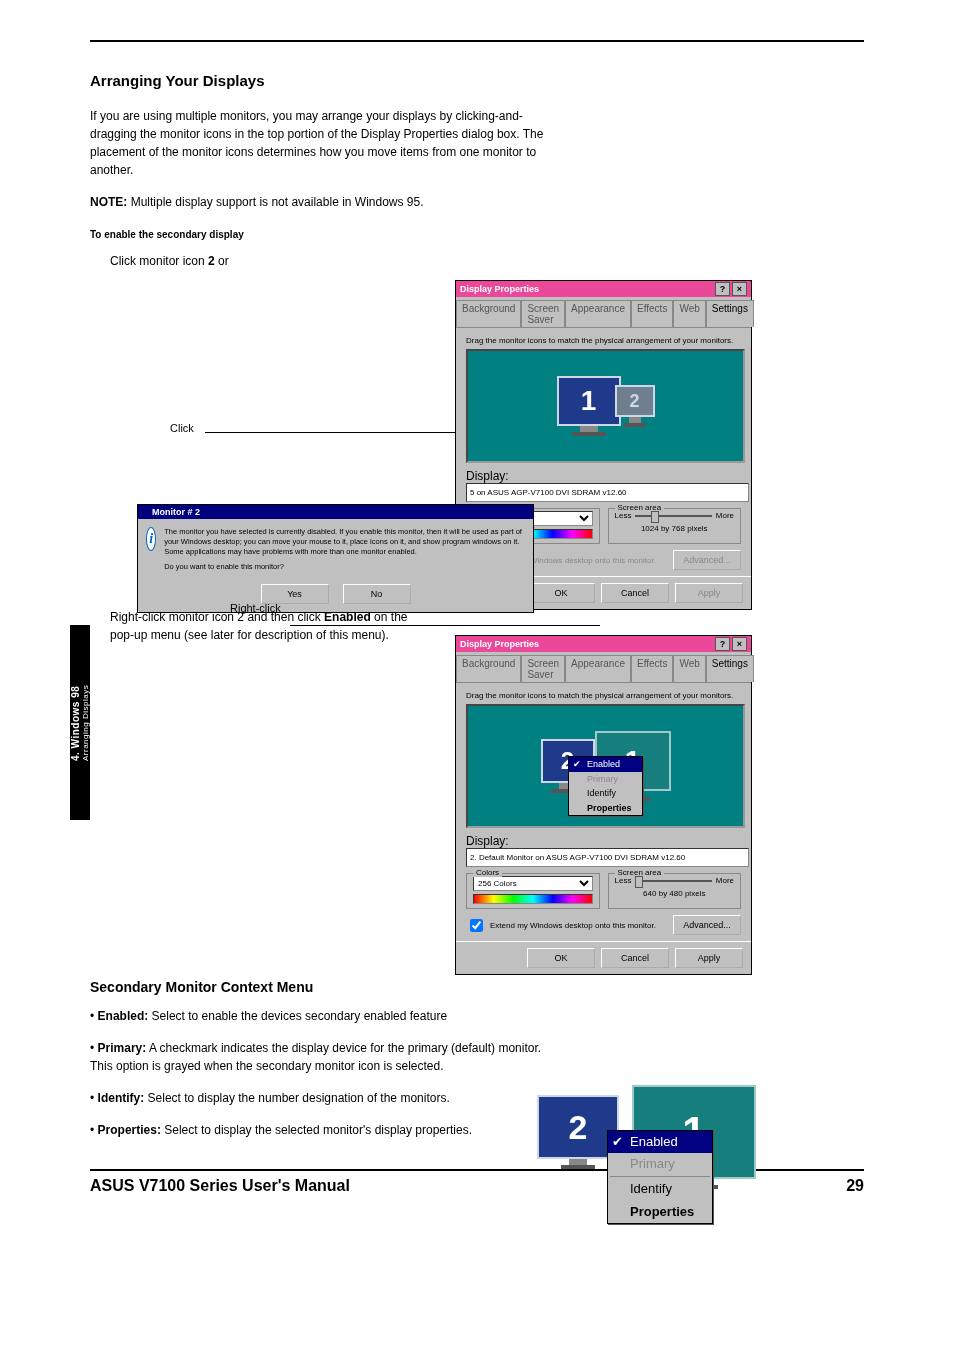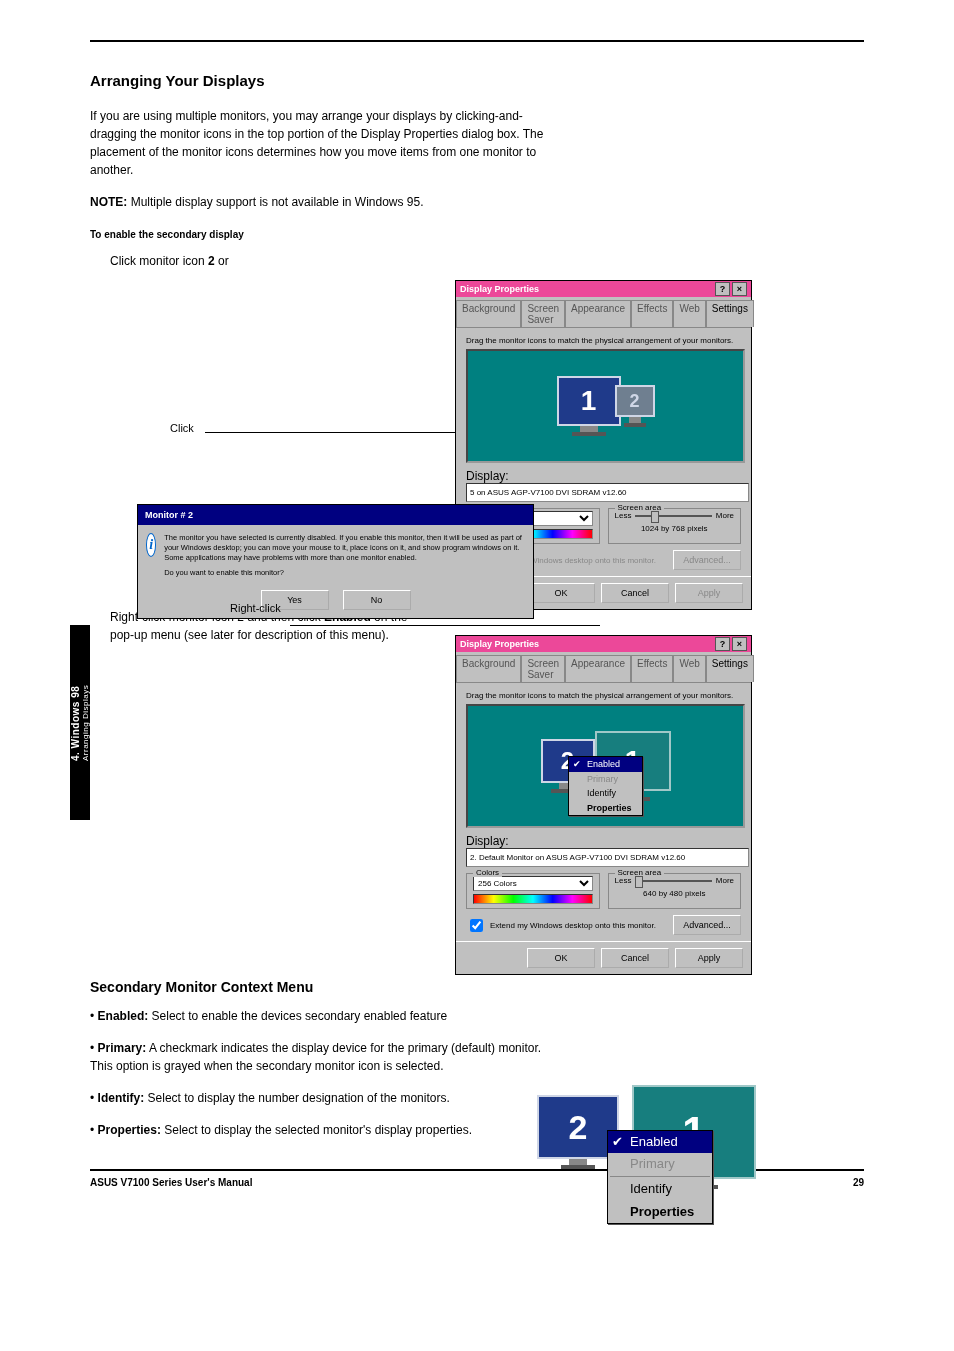--- a/index.html
+++ b/index.html
@@ -48,21 +48,21 @@
   .dp .slider{display:flex;align-items:center;font-size:8px;gap:4px}
   .dp .slider .track{flex:1;height:2px;background:#555;position:relative}
   .dp .slider .thumb{position:absolute;top:-4px;width:6px;height:10px;background:#c0c0c0;border:1px solid #555;left:20%}
   .dp .chkline{font-size:8px;display:flex;align-items:center;gap:4px;margin-top:6px}
   .dp .btnrow{display:flex;justify-content:flex-end;gap:6px;padding:6px 8px;border-top:1px solid #fff}
   .dp .btn,.msgbox .btn{min-width:50px;height:18px;background:#c0c0c0;border:1px outset #fff;font-size:9px;display:inline-flex;align-items:center;justify-content:center;padding:0 8px}
   .dp .btn.dis{color:#888}
 
   
   .msgbox{position:absolute;width:395px;background:#c0c0c0;border:1px solid #000;font-size:9px}
-  .msgbox .tb{background:#000080;color:#fff;height:20px;display:flex;align-items:center;padding:0 7px;font-weight:bold}
+  .msgbox .tb{background:#000080;color:#fff;height:14px;display:flex;align-items:center;padding:0 14px;font-weight:bold}
   .msgbox .body{display:flex;padding:8px;gap:8px}
   .msgbox .icon{width:22px;height:22px;border-radius:50%;background:#fff;color:#0066cc;font-weight:bold;font-size:14px;display:flex;align-items:center;justify-content:center;border:1px solid #0066cc;font-family:Georgia,serif;font-style:italic}
   .msgbox .txt{font-size:7.5px;line-height:1.3}
   .msgbox .btns{display:flex;justify-content:center;gap:14px;padding:4px 0 8px}
 
   
   .bigctx{position:absolute;left:537px;top:1085px;width:250px}
   .bigctx .mon .scr{font-size:40px}
   .bigctx .context{font-size:12px}
 
@@ -71,21 +71,21 @@
 
   
   .callout{position:absolute;font-size:11px;color:#000}
 
   
   #dp1{left:455px;top:280px}
   #dp2{left:455px;top:635px}
   #msg{left:137px;top:504px}
 
   .footer-hr{border-top:2px solid #000;margin-top:30px}
-  .footer{display:flex;justify-content:space-between;font-size:10px;margin-top:6px;font-weight:bold}
+  .footer{display:flex;justify-content:space-between;font-size:16px;margin-top:6px;font-weight:bold}
 </style>
 </head>
 <body>
 
 <div class="page">
   <div class="hr"></div>
 
   <h2 class="section-title">Arranging Your Displays</h2>
   <p class="body-text">If you are using multiple monitors, you may arrange your displays by clicking-and-dragging the monitor icons in the top portion of the Display Properties dialog box. The placement of the monitor icons determines how you move items from one monitor to another.</p>
   <p class="body-text"><span class="note">NOTE:</span> <span>Multiple display support is not available in Windows 95.</span></p>

